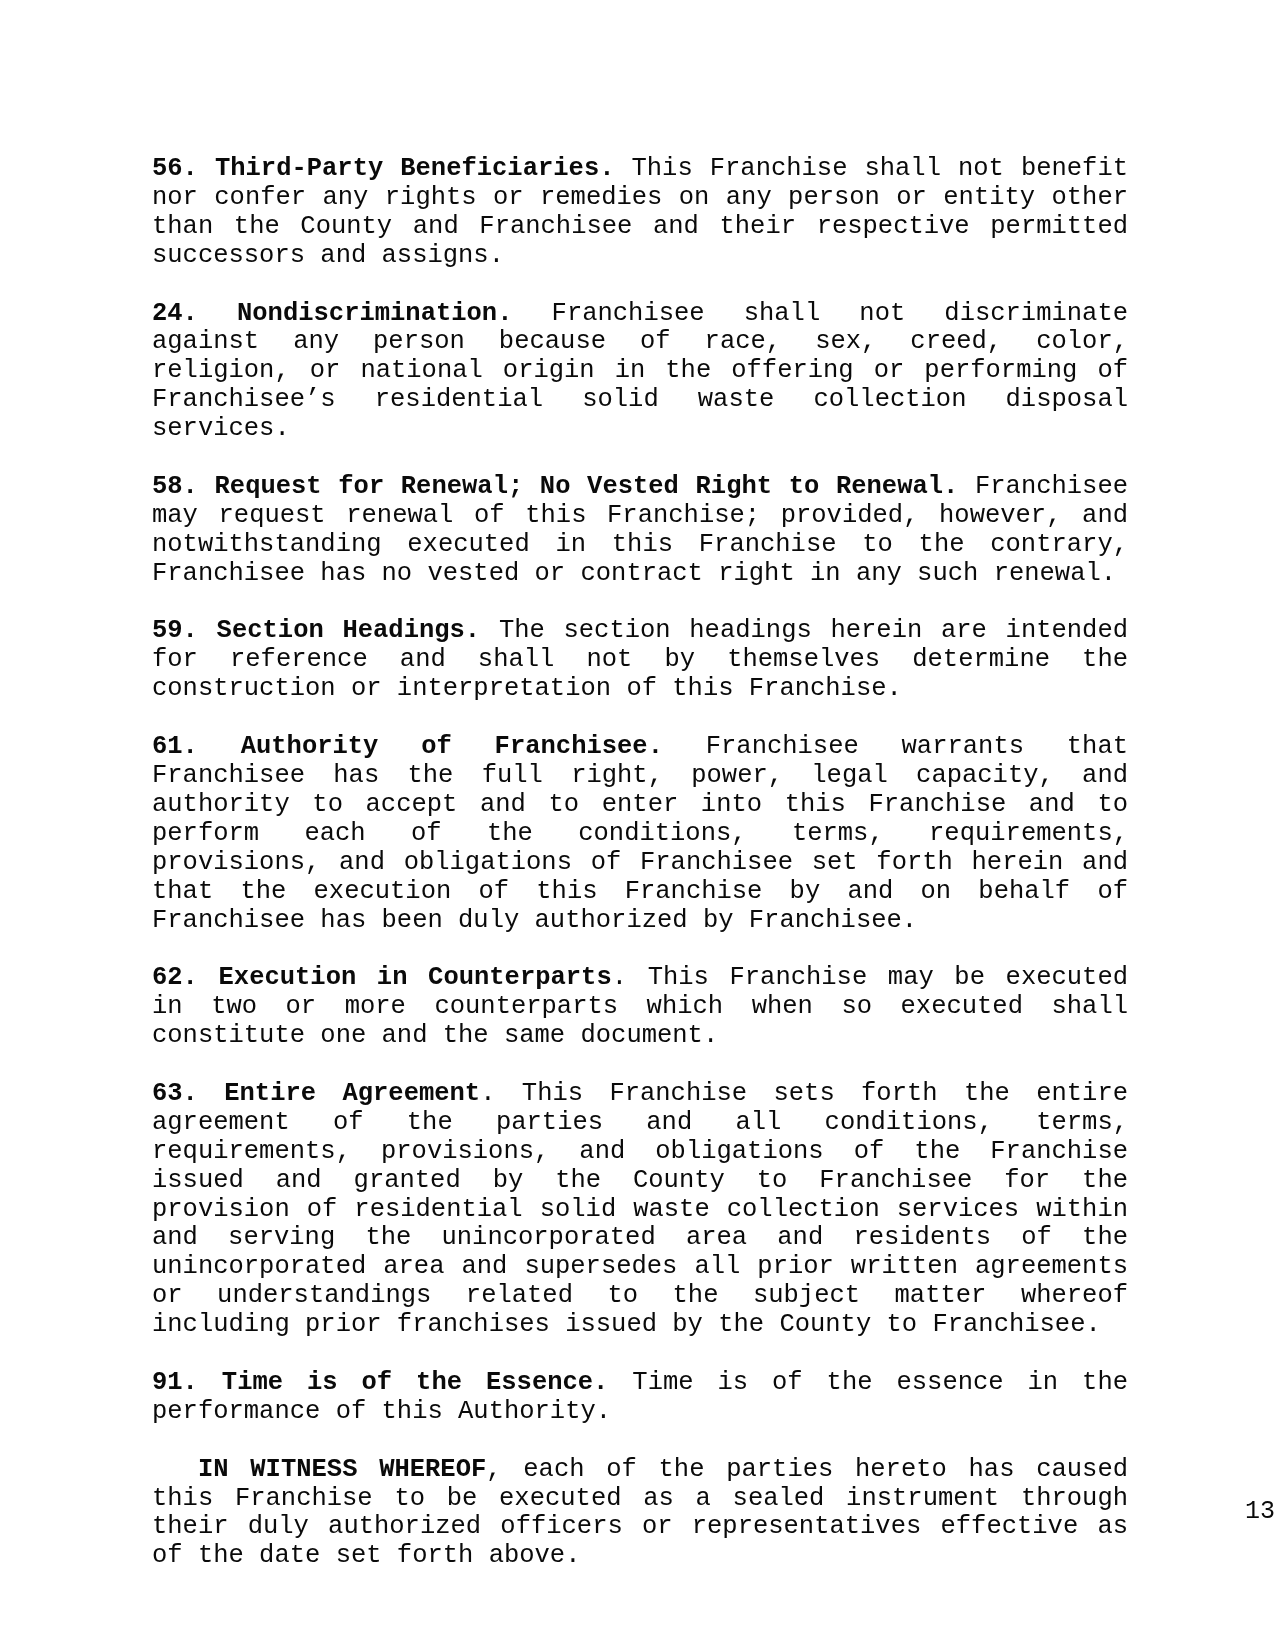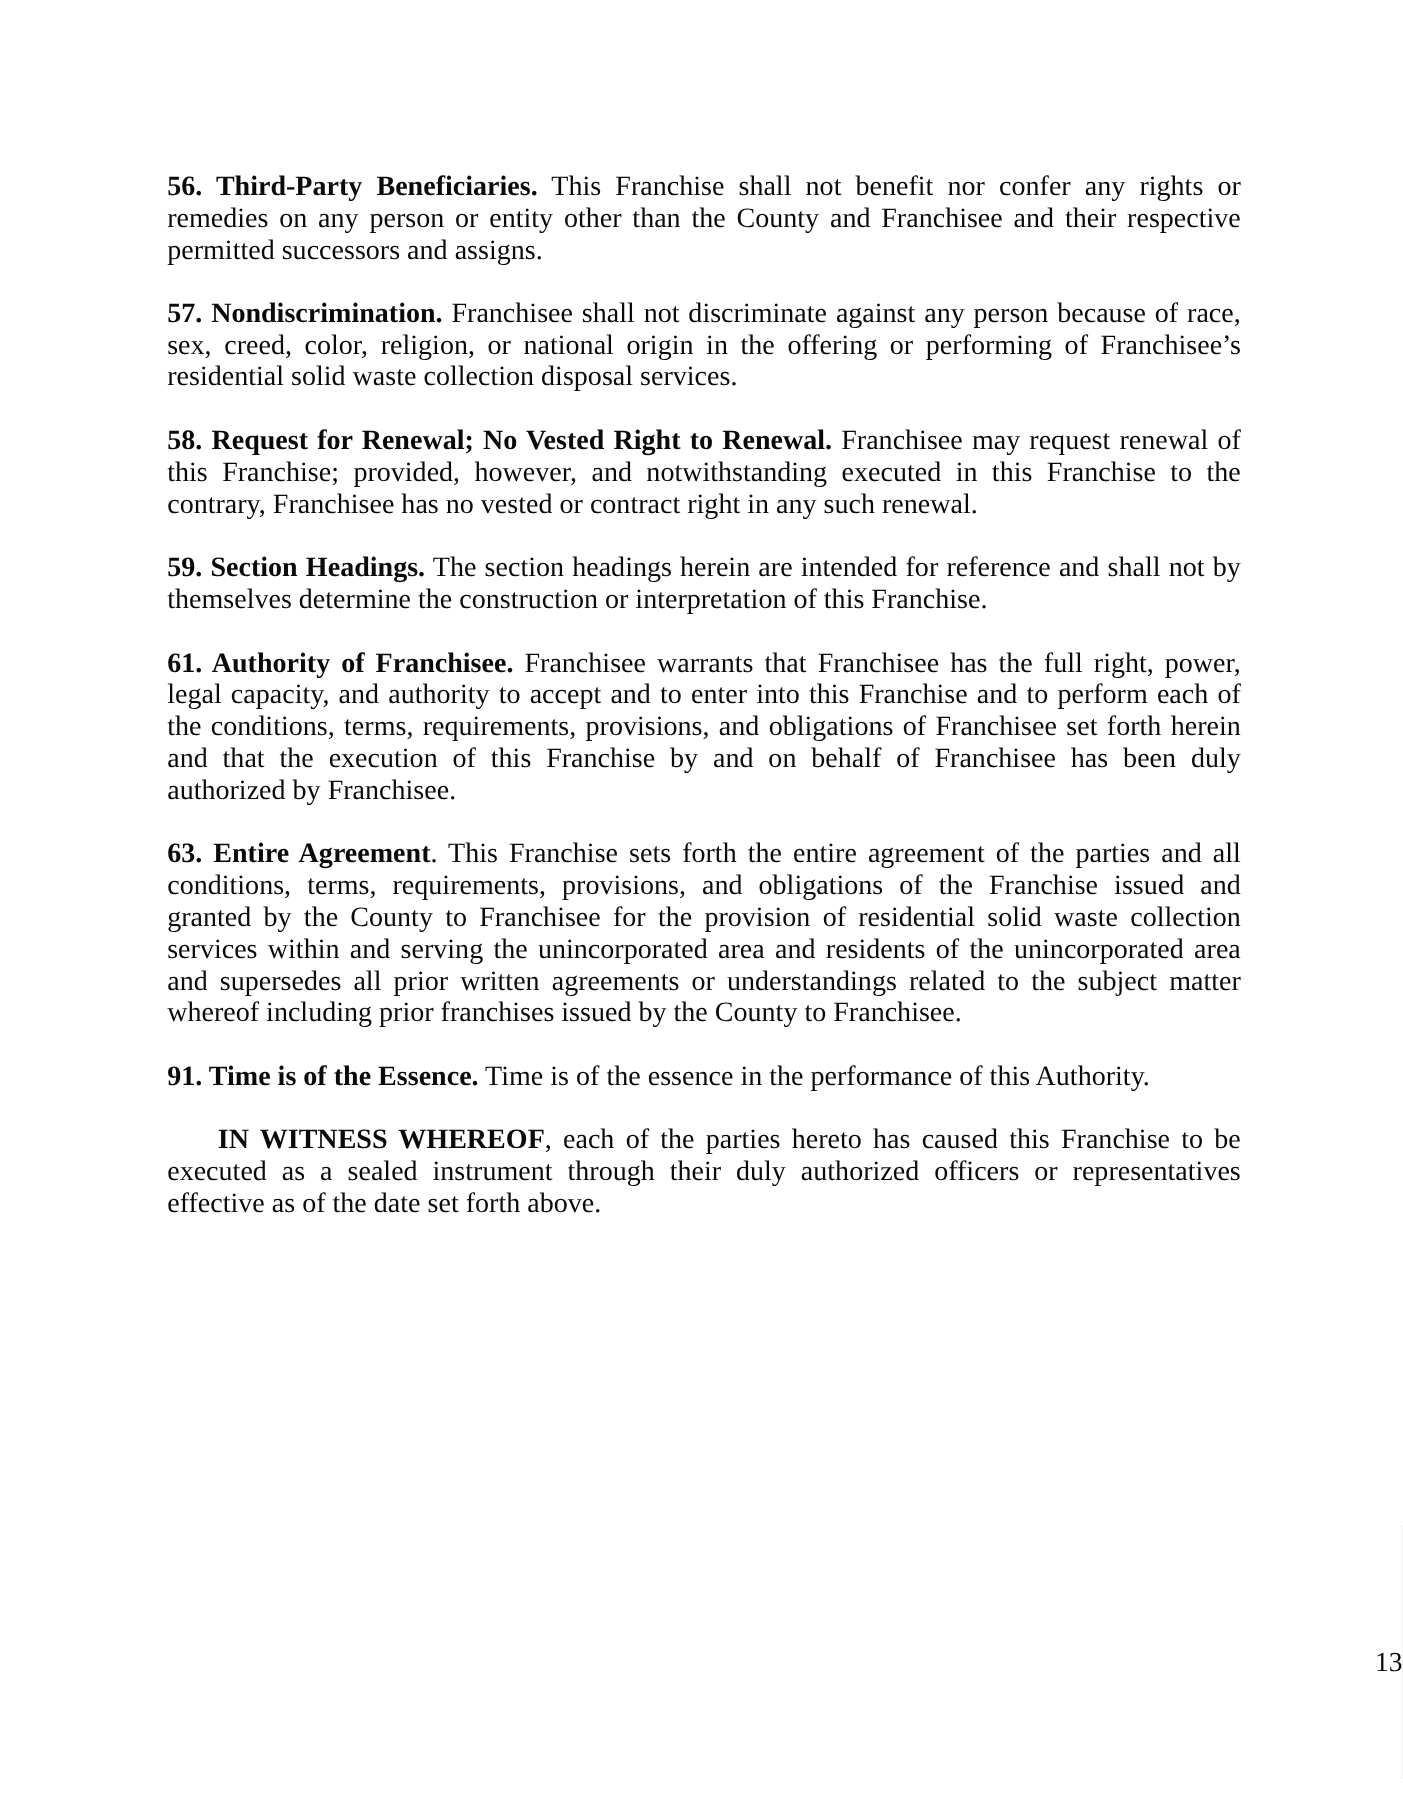--- a/index.html
+++ b/index.html
@@ -5,21 +5,21 @@
   html, body {
     margin: 0;
     padding: 0;
     background: #e8e8e8;
   }
   .page {
     position: relative;
     width: 1275px;
     height: 1650px;
     background: #ffffff;
-    font-family: Liberation Serif, serif;
+    font-family: Liberation Mono, monospace;
     color: #0a0a0a;
     overflow: hidden;
     margin: 0 auto;
   }
   .content {
     position: absolute;
     left: 152px;
     top: 155px;
     width: 976px;
     font-size: 25.5px;
@@ -47,29 +47,30 @@
   }
 </style>
 </head>
 <body>
 
 <div class="page">
   <div class="content">
 
     <p><b class="heading">56. Third-Party Beneficiaries.</b><span> This Franchise shall not benefit nor confer any rights or remedies on any person or entity other than the County and Franchisee and their respective permitted successors and assigns.</span></p>
 
-    <p><b class="heading">57. Nondiscrimination.</b><span> Franchisee shall not discriminate against any person because of race, sex, creed, color, religion, or national origin in the offering or performing of Franchisee’s residential solid waste collection disposal services.</span></p>
+    <p><b class="heading">24. Nondiscrimination.</b><span> Franchisee shall not discriminate against any person because of race, sex, creed, color, religion, or national origin in the offering or performing of Franchisee’s residential solid waste collection disposal services.</span></p>
 
     <p><b class="heading">58. Request for Renewal; No Vested Right to Renewal.</b><span> Franchisee may request renewal of this Franchise; provided, however, and notwithstanding executed in this Franchise to the contrary, Franchisee has no vested or contract right in any such renewal.</span></p>
 
     <p><b class="heading">59. Section Headings.</b><span> The section headings herein are intended for reference and shall not by themselves determine the construction or interpretation of this Franchise.</span></p>
 
 
     <p><b class="heading">61. Authority of Franchisee.</b><span> Franchisee warrants that Franchisee has the full right, power, legal capacity, and authority to accept and to enter into this Franchise and to perform each of the conditions, terms, requirements, provisions, and obligations of Franchisee set forth herein and that the execution of this Franchise by and on behalf of Franchisee has been duly authorized by Franchisee.</span></p>
 
+    <p><b class="heading">62. Execution in Counterparts</b><span>. This Franchise may be executed in two or more counterparts which when so executed shall constitute one and the same document.</span></p>
 
     <p><b class="heading">63. Entire Agreement</b><span>. This Franchise sets forth the entire agreement of the parties and all conditions, terms, requirements, provisions, and obligations of the Franchise issued and granted by the County to Franchisee for the provision of residential solid waste collection services within and serving the unincorporated area and residents of the unincorporated area and supersedes all prior written agreements or understandings related to the subject matter whereof including prior franchises issued by the County to Franchisee.</span></p>
 
     <p><b class="heading">91. Time is of the Essence.</b><span> Time is of the essence in the performance of this Authority.</span></p>
 
     <p class="closing"><b class="heading">IN WITNESS WHEREOF</b><span>, each of the parties hereto has caused this Franchise to be executed as a sealed instrument through their duly authorized officers or representatives effective as of the date set forth above.</span></p>
 
   </div>
 
   <div class="page-number">13</div>

